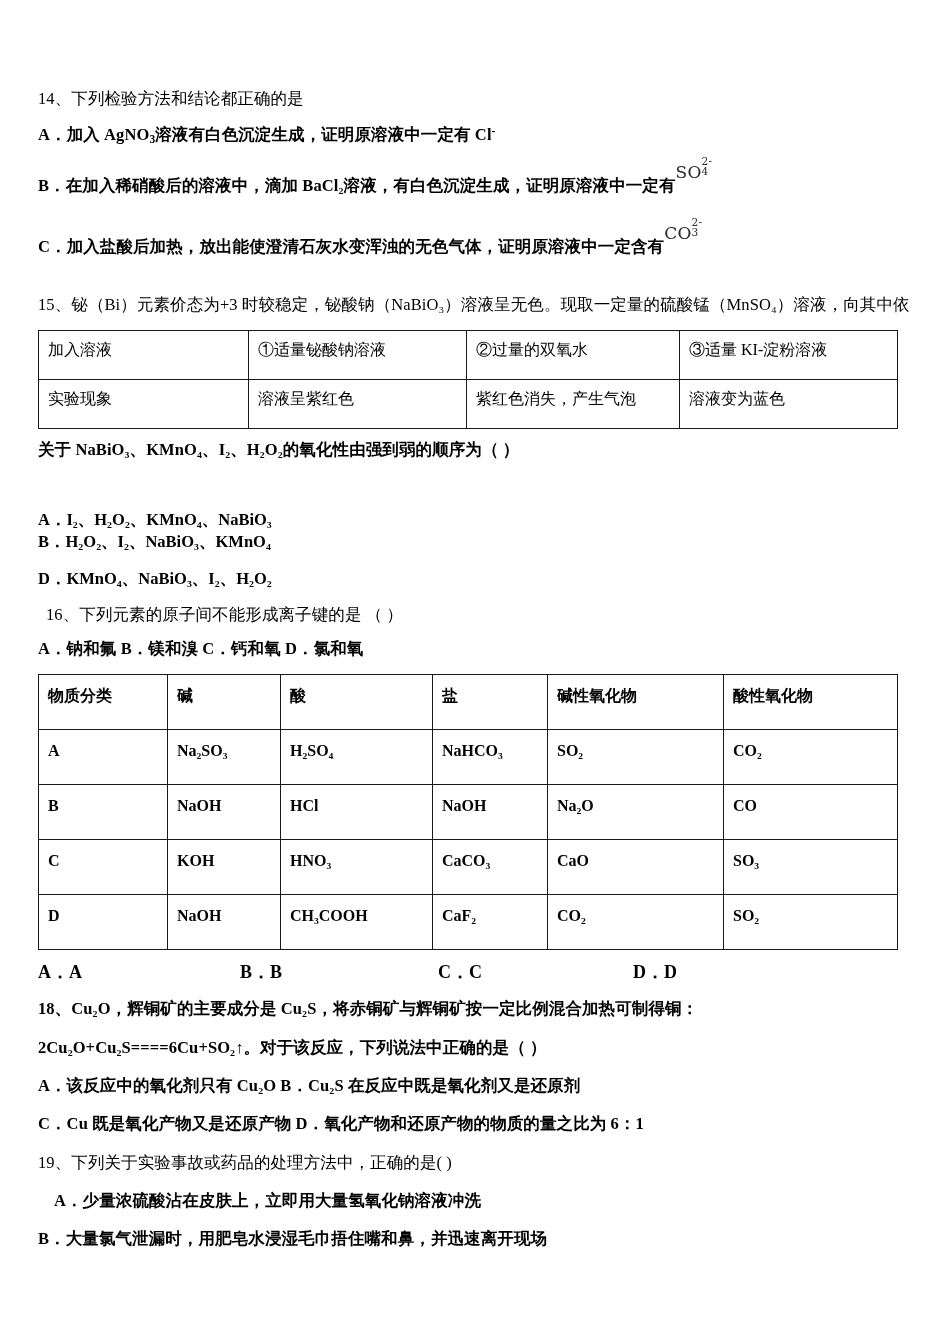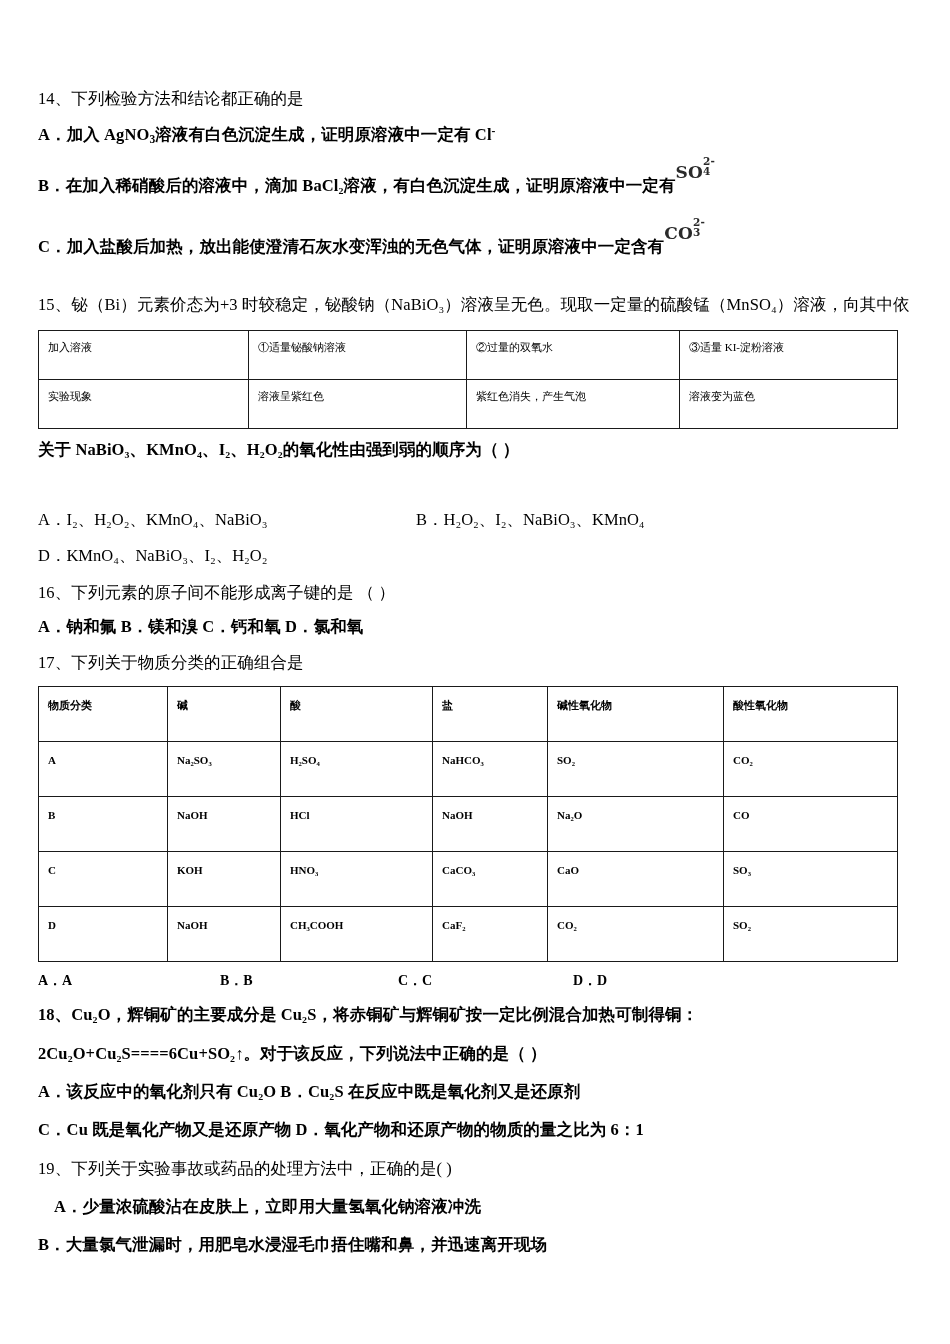--- a/index.html
+++ b/index.html
@@ -49,21 +49,21 @@
   .spacer-md { height: 22px; }
   .spacer-lg { height: 34px; }
 
   
   sub { font-size: 0.7em; vertical-align: -0.28em; }
   sup { font-size: 0.7em; vertical-align: 0.42em; }
 
   
   .mathion {
     font-family: "DejaVu Serif", "Liberation Serif", serif;
-    font-weight: bold;
+    font-weight: normal;
     font-size: 17px;
     position: relative;
     top: -13px;
     display: inline-block;
     color: #2a2a2a;
     letter-spacing: 0.2px;
   }
   .mathion .ss {
     display: inline-block;
     vertical-align: -0.05em;
@@ -79,21 +79,21 @@
   
   table.exam-table {
     border-collapse: collapse;
     width: 859px;
     margin: 0 0 10px 0;
     table-layout: fixed;
   }
   table.exam-table td {
     border: 1.4px solid #1a1a1a;
     padding: 9px 10px 9px 9px;
-    font-size: 11px;
+    font-size: 16px;
     vertical-align: top;
     line-height: 1.3;
     height: 30px;
     font-weight: bold;
     overflow: hidden;
     white-space: nowrap;
   }
   table.t1 td { font-weight: normal; height: 30px; }
   table.t1 td.hdr { font-weight: normal; }
 
@@ -108,30 +108,32 @@
   table.t2 col.c2 { width: 113px; }
   table.t2 col.c3 { width: 152px; }
   table.t2 col.c4 { width: 115px; }
   table.t2 col.c5 { width: 176px; }
   table.t2 col.c6 { width: 174px; }
   table.t2 td { height: 32px; padding: 11px 9px; }
 
   .opts-grid {
     display: flex;
     font-size: 16.5px;
-    font-weight: normal;
+    font-weight: bold;
     margin-bottom: 14px;
     line-height: 1.35;
+    flex-direction: column;
   }
   .opts-grid .col { }
   .ans-row {
     display: flex;
-    font-size: 14px;
+    font-size: 18px;
     font-weight: bold;
     margin: 0 0 14px 0;
+    gap: 20px;
   }
   .ans-row .cell { }
 </style>
 </head>
 <body>
 
 <div class="page">
   <div class="content">
 
     <div class="qline stem qnum">14、下列检验方法和结论都正确的是</div>
@@ -192,24 +194,23 @@
         <span>B．</span><span>H₂O₂、I₂、NaBiO₃、KMnO₄</span>
       </div>
     </div>
 
     <div class="opts-grid">
       <div class="col">
         <span>D．</span><span>KMnO₄、NaBiO₃、I₂、H₂O₂</span>
       </div>
     </div>
 
-    <div class="qline stem" style="margin-bottom:12px;">16、下列元素的原子间不能形成离子键的是   （        ）</div>
+    <div class="qline stem" style="margin-bottom:12px;margin-left:8px;">16、下列元素的原子间不能形成离子键的是   （        ）</div>
     <div class="qline" style="margin-bottom:14px;">A．钠和氟   B．镁和溴   C．钙和氧   D．氯和氧</div>
 
-    <div class="qline stem" style="margin-bottom:12px;">17、下列关于物质分类的正确组合是</div>
 
     <table class="exam-table t2">
       <colgroup>
           <col class="c1">
           <col class="c2">
           <col class="c3">
           <col class="c4">
           <col class="c5">
           <col class="c6">
         </colgroup>

